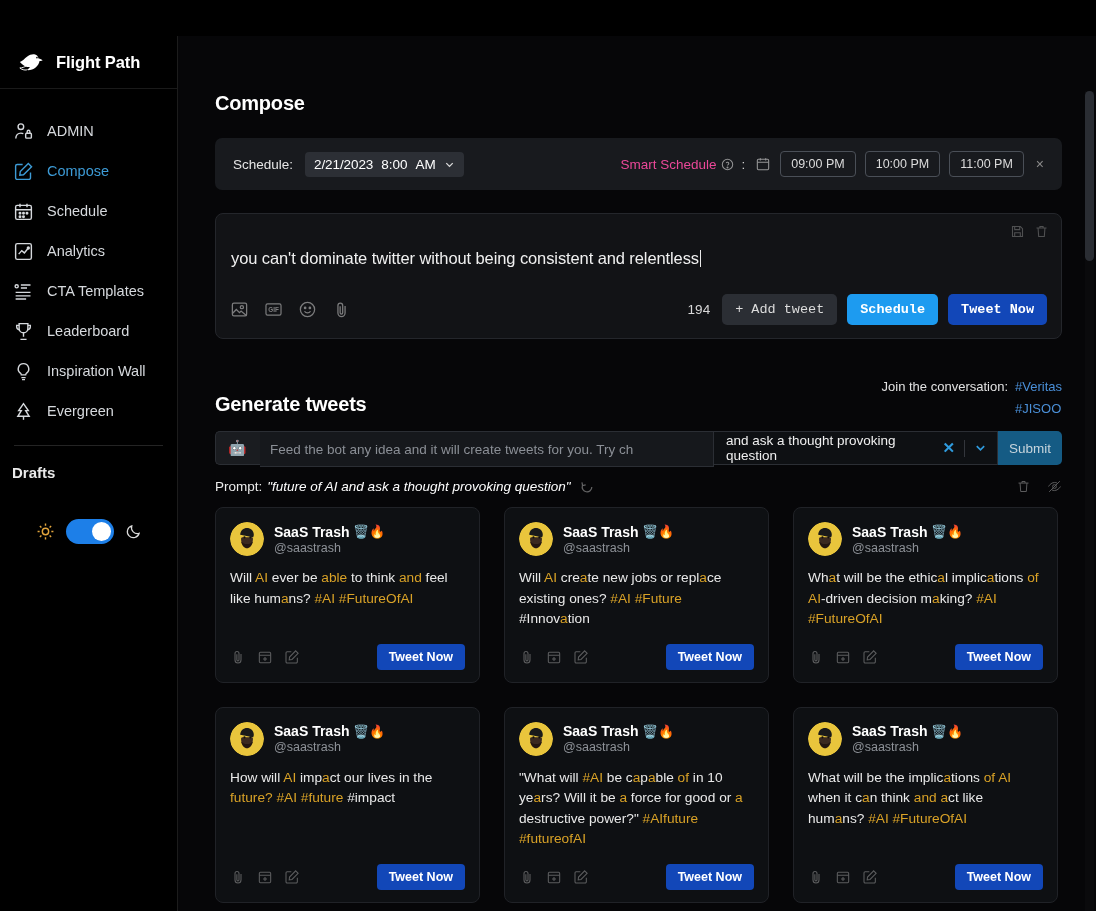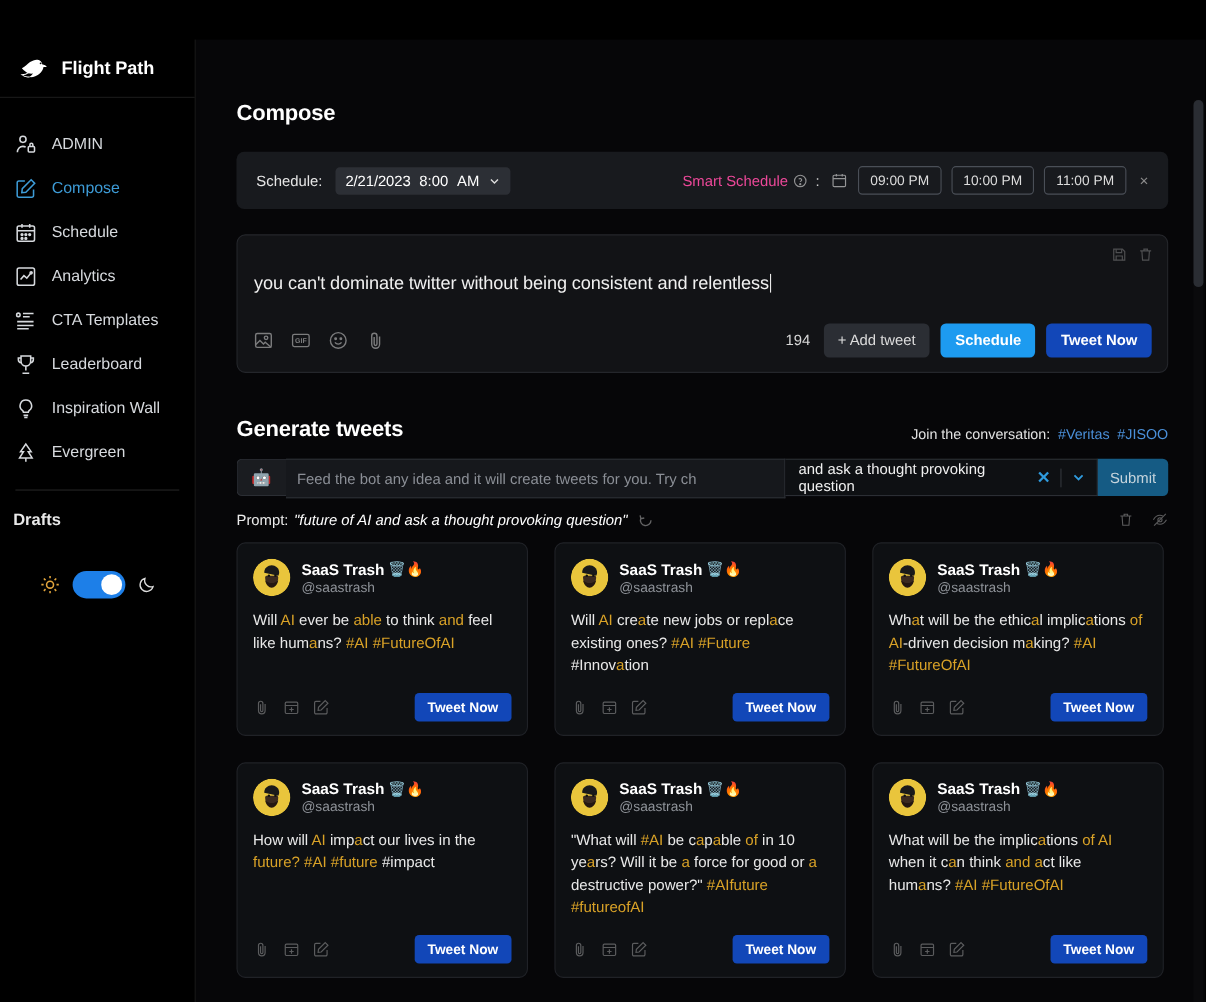--- a/index.html
+++ b/index.html
@@ -103,31 +103,31 @@
     letter-spacing: -0.1px; position: relative; display: inline-block;
   }
   .caretbar { display:inline-block; width:1px; height:17px; background:#e9e9e9; vertical-align:-3px; margin-left:1px; }
   .compose-footer { display: flex; align-items: center; margin-top: 25px; }
   .cf-icons { display: flex; align-items: center; gap: 15px; }
   .cf-ico { width: 19px; height: 19px; display:block; opacity: .62; cursor:pointer; }
   .cf-right { margin-left: auto; display: flex; align-items: center; gap: 10px; }
   .char-count { font-size: 13.5px; color: #d8d8d8; margin-right: 2px; }
   .btn {
     border: none; border-radius: 5px; font-size: 13.5px; padding: 8px 13px;
-    cursor: pointer; font-family: Liberation Sans, sans-serif; color: #fff;
+    cursor: pointer; font-family: Liberation Mono, monospace; color: #fff;
   }
   .btn-add { background: #2b2e34; color: #dcdcdc; }
   .btn-schedule { background: #1d9bf0; font-weight: 600; }
   .btn-tweet { background: #1247b8; font-weight: 600; }
 
   
   .gen-head { display:flex; align-items: flex-end; margin-top: 40px; max-width: 847px; }
   .gen-title { font-size: 20px; font-weight: 700; color:#ffffff; letter-spacing: -0.2px;}
   .join { margin-left: auto; font-size: 13px; color: #e2e2e2; display:flex; gap: 7px; align-items:baseline;}
-  .join .tags { display:flex; gap:7px; }
+  .join .tags { display:flex; gap:7px;flex-direction:column; }
   .join .tag { color: #4a8fd8; cursor:pointer; }
 
   .prompt-row {
     margin-top: 15px; display:flex; align-items: stretch; max-width: 847px;
     height: 34px;
   }
   .bot-chip {
     width: 45px; background: #1a1c20; border: 1px solid #2b2e34; border-right:none;
     border-radius: 5px 0 0 5px; display:flex; align-items:center; justify-content:center;
     font-size: 15px;

